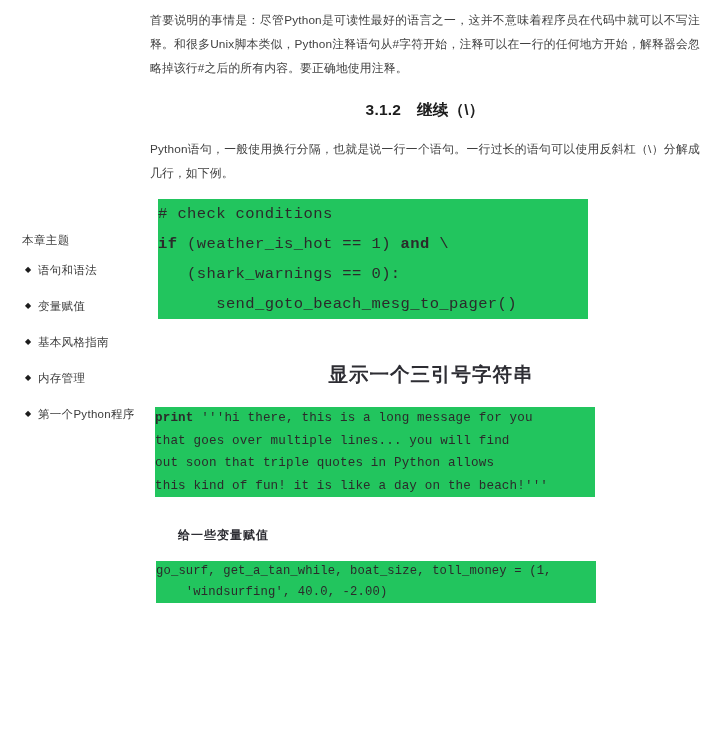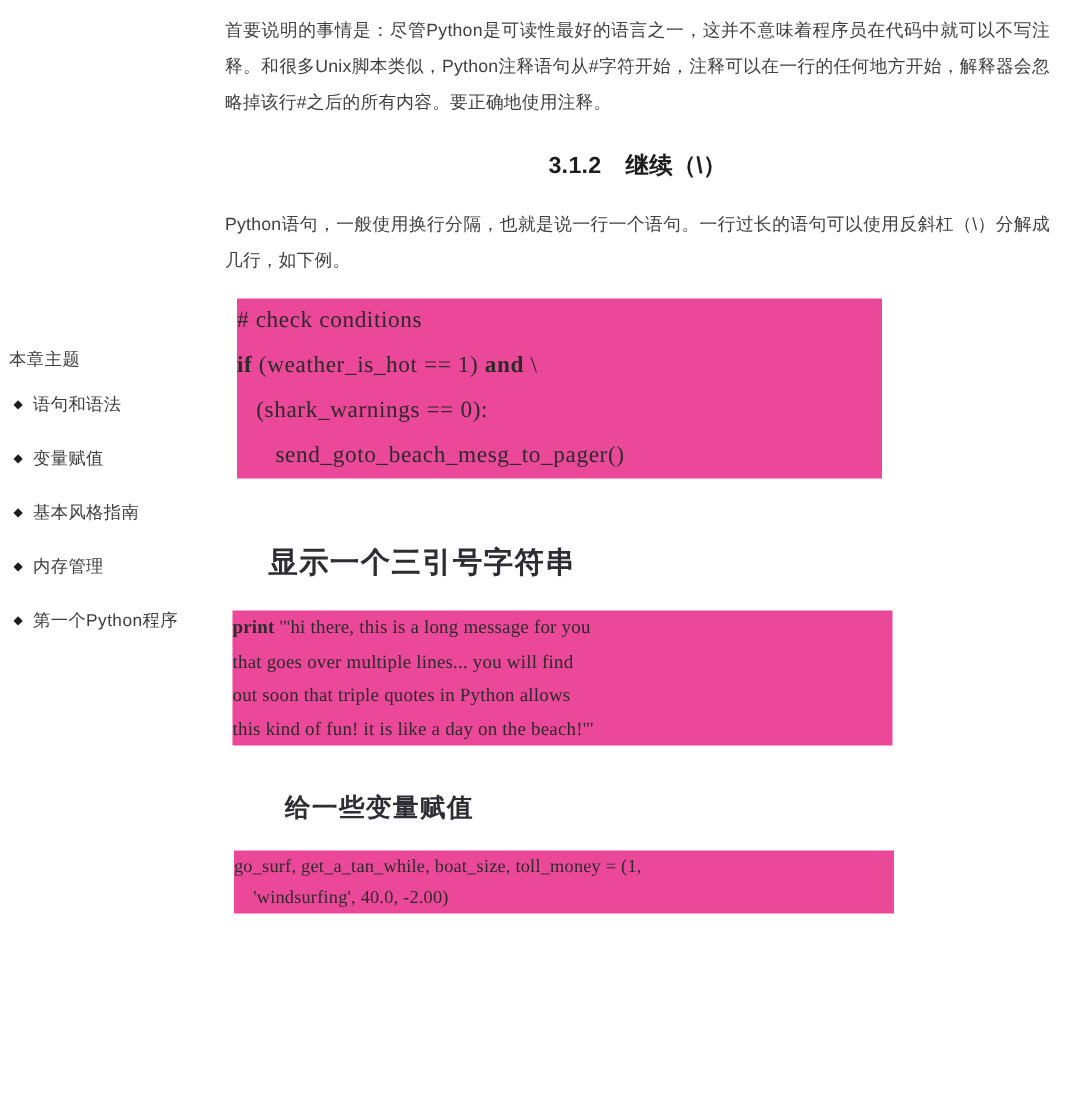--- a/index.html
+++ b/index.html
@@ -12,21 +12,21 @@
     height: 731px;
     overflow: hidden;
     font-family: "Liberation Sans", "DejaVu Sans", sans-serif;
     color: #333333;
     position: relative;
   }
 
   
   .sidebar {
     position: absolute;
-    left: 0;
+    left: 16px;
     top: 0;
     width: 140px;
     height: 731px;
     box-sizing: border-box;
     padding: 232px 0 0 6px;
   }
   .sidebar-title {
     font-size: 11.5px;
     color: #3c3c3c;
     line-height: 16px;
@@ -85,23 +85,23 @@
     color: #1d1d1d;
     letter-spacing: 0.2px;
     text-align: center;
   }
   h3.section-heading .num {
     margin-right: 16px;
   }
 
   
   .figure {
-    background: #ec4899;
+    background: #22c55e;
     color: #2b2b2b;
-    font-family: Liberation Serif, serif;
+    font-family: Liberation Mono, monospace;
     white-space: pre;
     overflow: hidden;
   }
   .fig-code-1 {
     margin-top: 14px;
     margin-left: 8px;
     width: 430px;
     font-size: 15.5px;
     line-height: 30px;
     letter-spacing: 0.4px;
@@ -111,26 +111,27 @@
   .fig-heading {
     font-family: "Liberation Sans", "DejaVu Sans", sans-serif;
     font-size: 19.5px;
     font-weight: bold;
     color: #2d2d33;
     letter-spacing: 1px;
     white-space: pre;
   }
   .fig-heading-1 {
     margin-top: 24px;
-    margin-left: 29px;
+    margin-left: 12px;
+    text-align: center;
   }
   .fig-heading-2 {
     margin-top: 30px;
-    margin-left: 40px;
-    font-size: 17px;
+    margin-left: 28px;
+    font-size: 12px;
   }
 
   .fig-code-2 {
     margin-top: 19px;
     margin-left: 5px;
     width: 440px;
     font-size: 12.6px;
     line-height: 22.5px;
     letter-spacing: 0.15px;
   }

